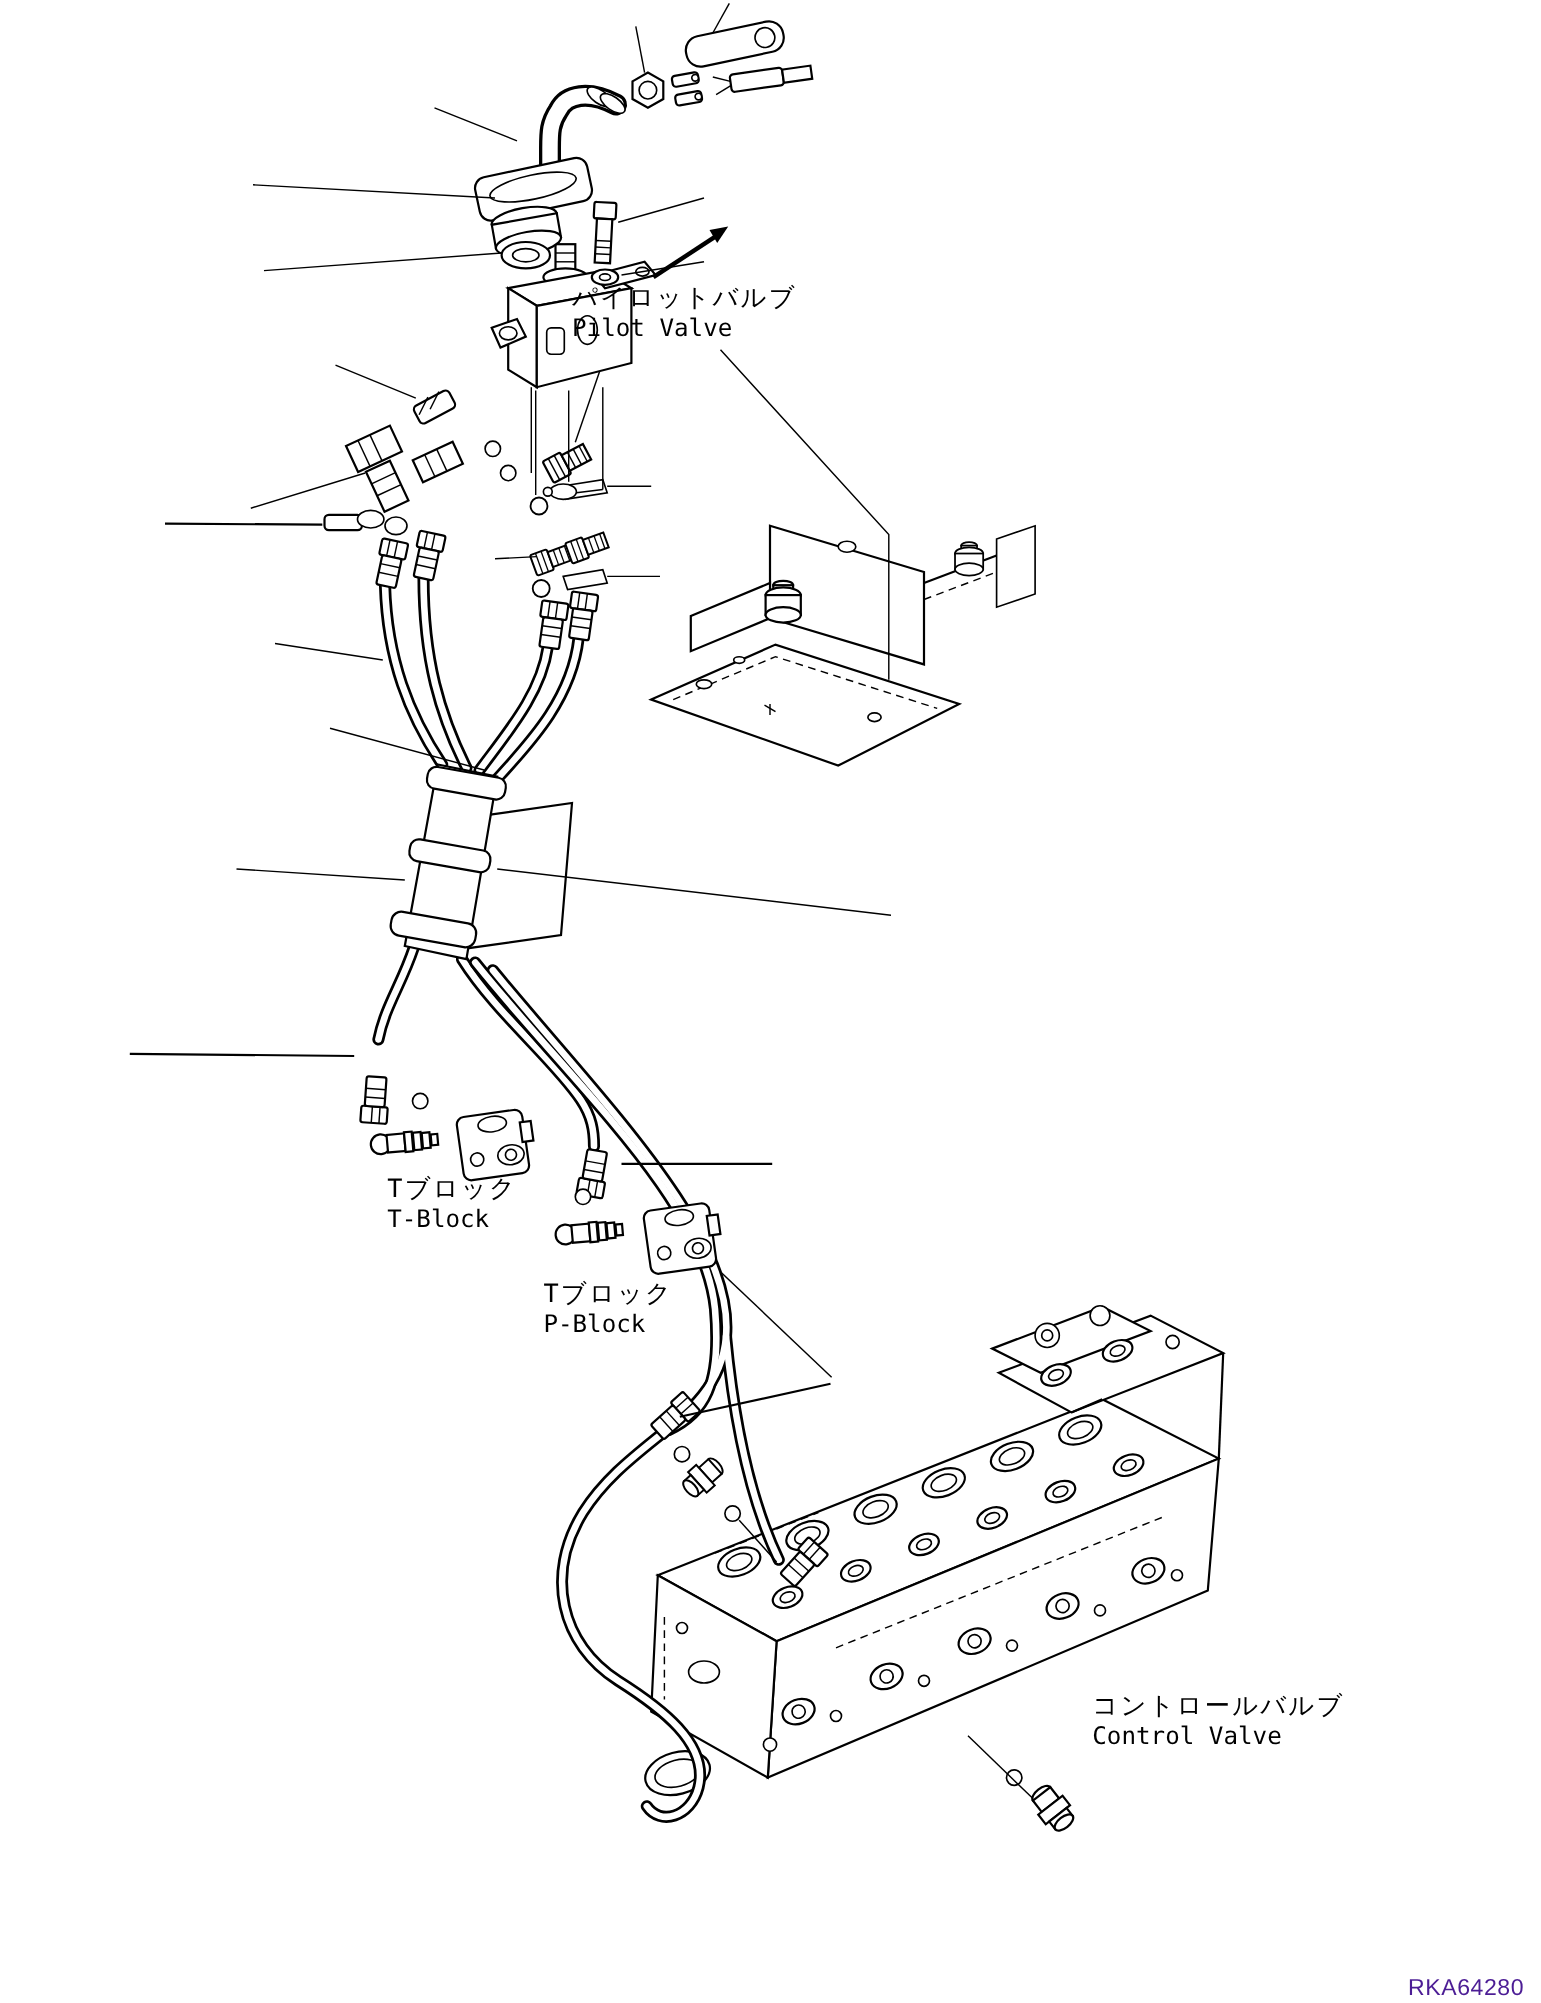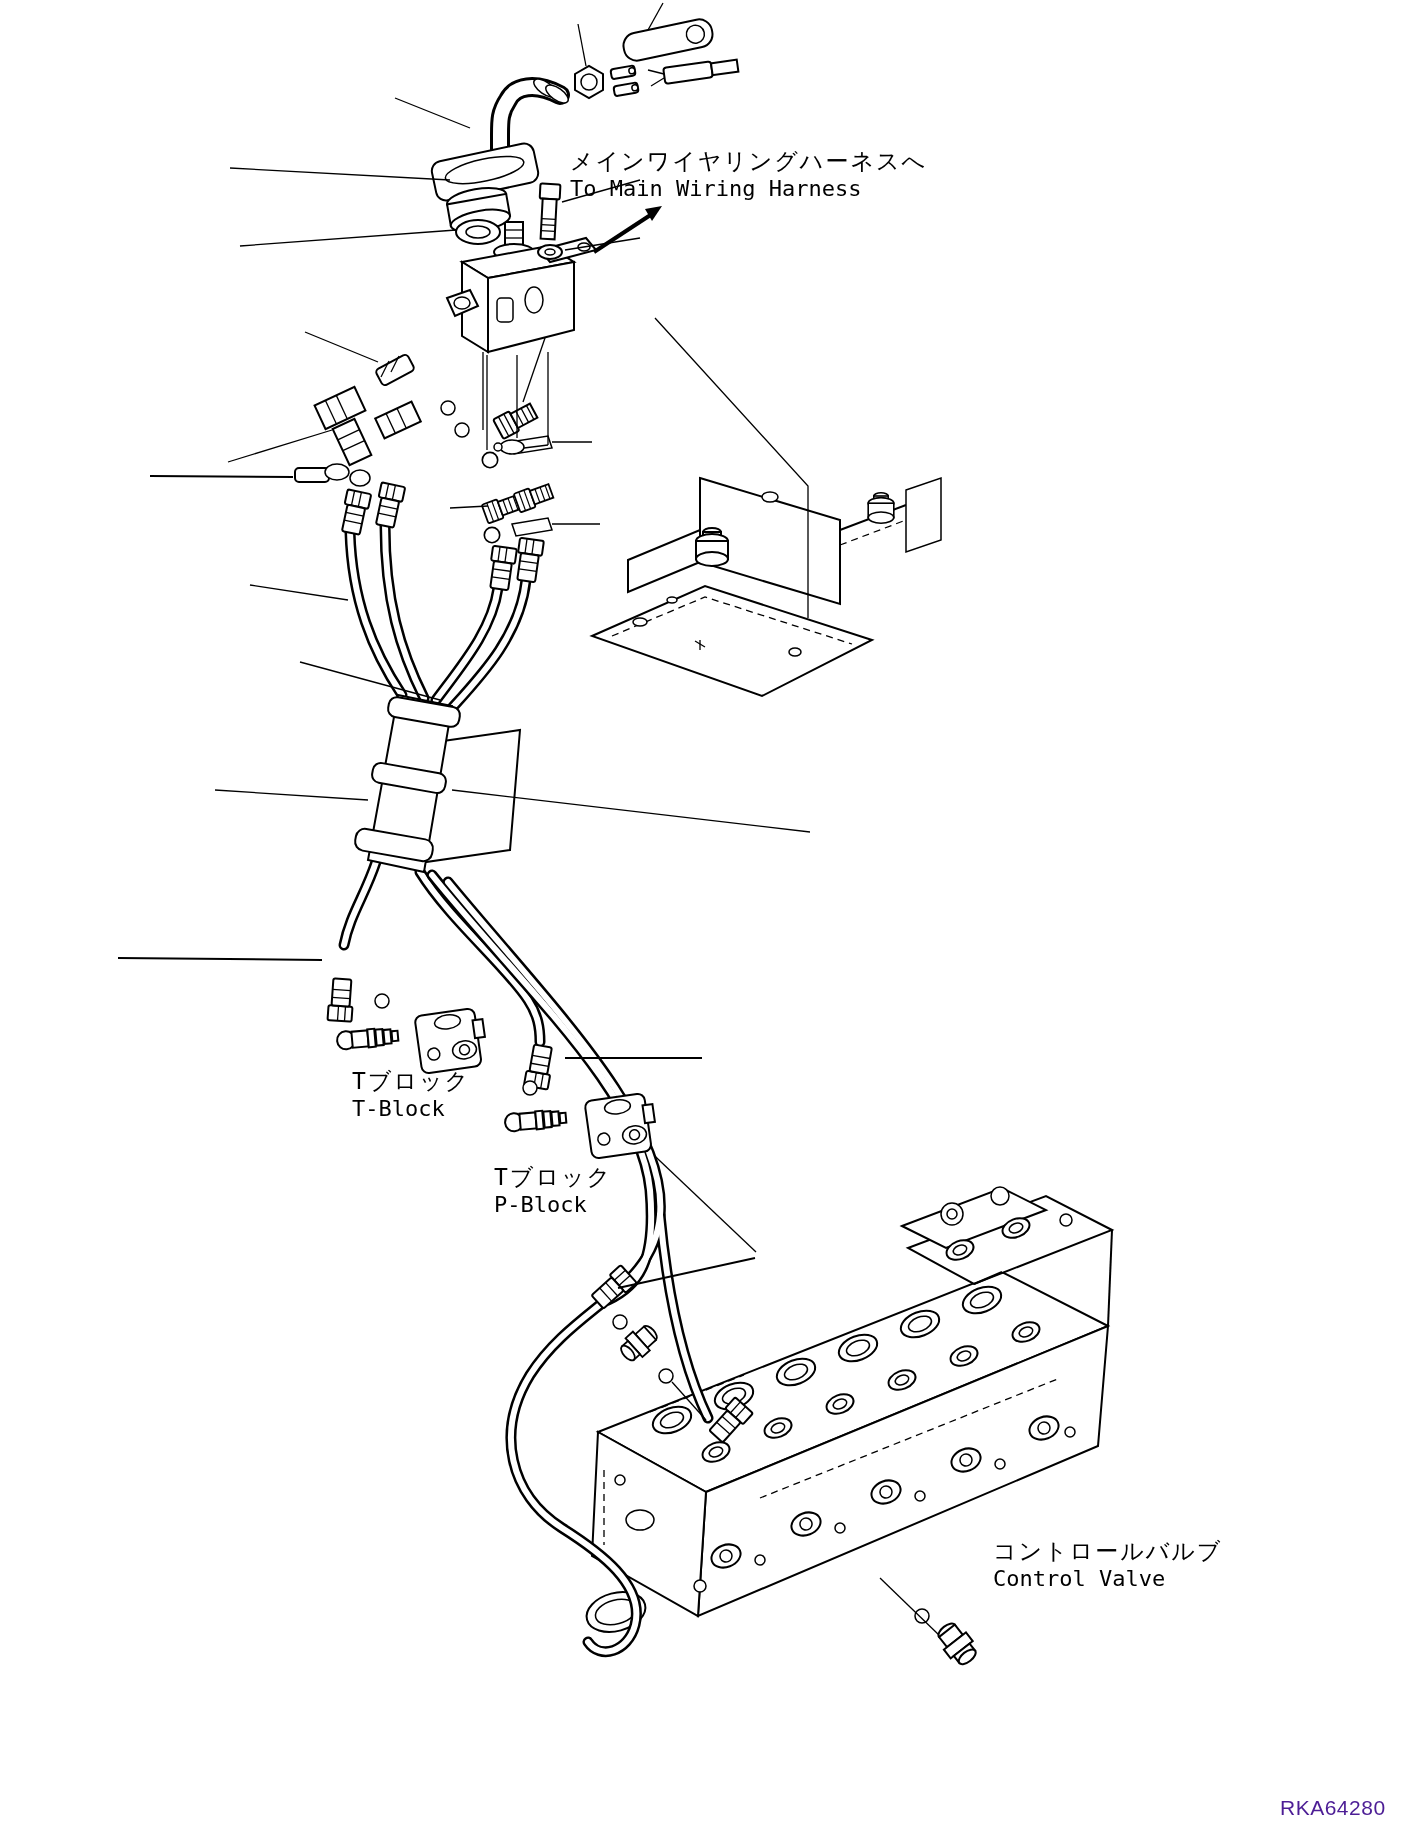--- a/index.html
+++ b/index.html
@@ -353,25 +353,25 @@
       <ellipse cx="550" cy="252" rx="5" ry="3" class="fwt"></ellipse>
     </g>
     <line x1="395" y1="98" x2="470" y2="128" class="thin"></line>
     <line x1="230" y1="168" x2="450" y2="180" class="thin"></line>
     <line x1="240" y1="246" x2="456" y2="230" class="thin"></line>
     <line x1="640" y1="180" x2="562" y2="202" class="thin"></line>
     <line x1="640" y1="238" x2="565" y2="250" class="thin"></line>
   </g>
 </svg>
 
-  <div class="callout" style="left:570px;top:148px;">
-    <div class="jp">メインワイヤリングハーネスへ</div>
-    <div class="en">To Main Wiring Harness</div>
+
+  <div class="callout" style="left:520px;top:258px;">
+    <div class="jp">パイロットバルブ</div>
+    <div class="en">Pilot Valve</div>
   </div>
-
 
   <div class="callout" style="left:352px;top:1068px;">
     <div class="jp">Tブロック</div>
     <div class="en">T-Block</div>
   </div>
 
   <div class="callout" style="left:494px;top:1164px;">
     <div class="jp">Tブロック</div>
     <div class="en">P-Block</div>
   </div>

